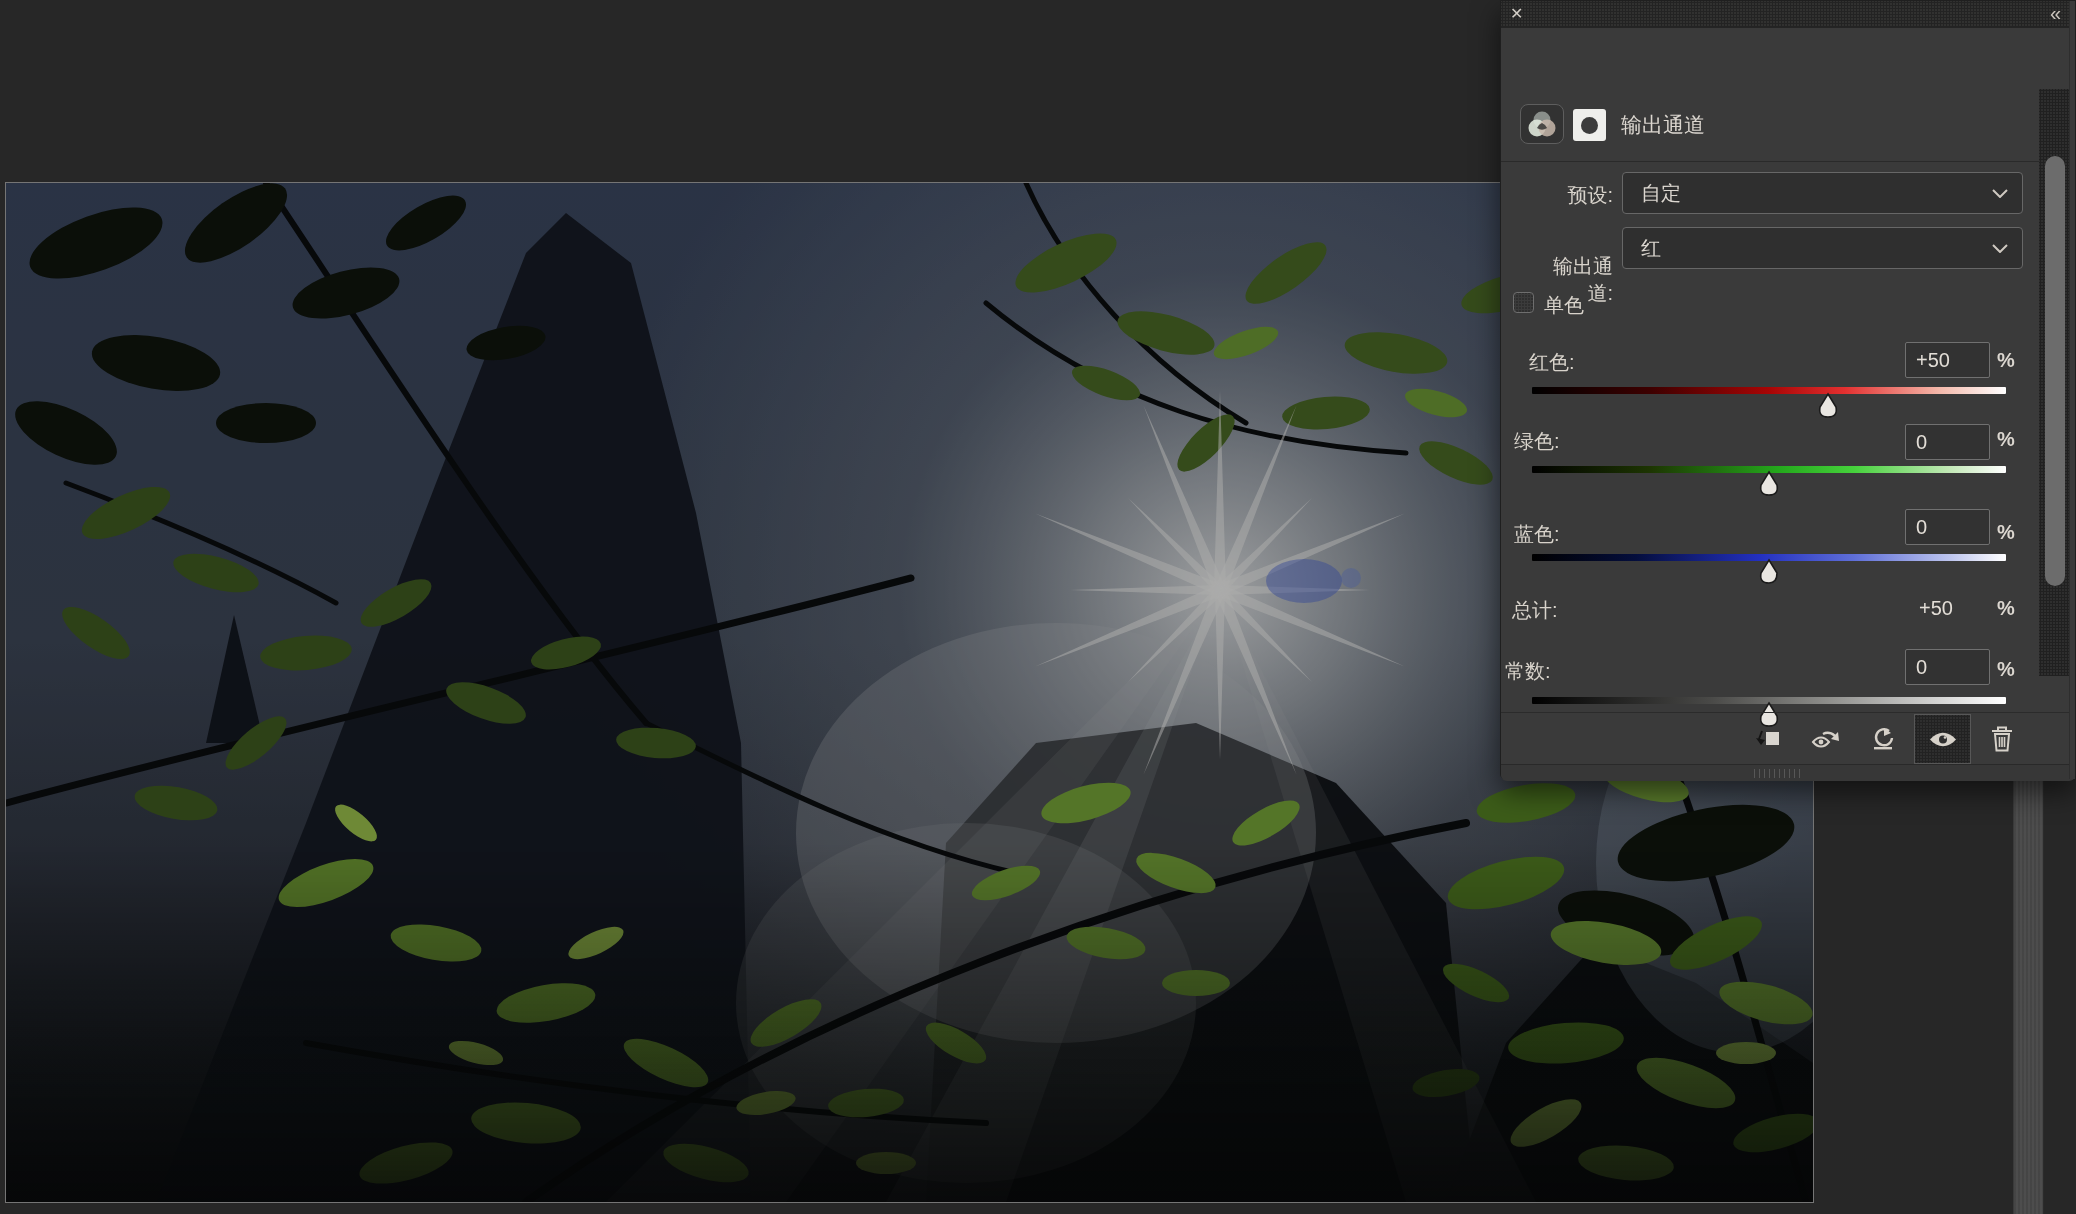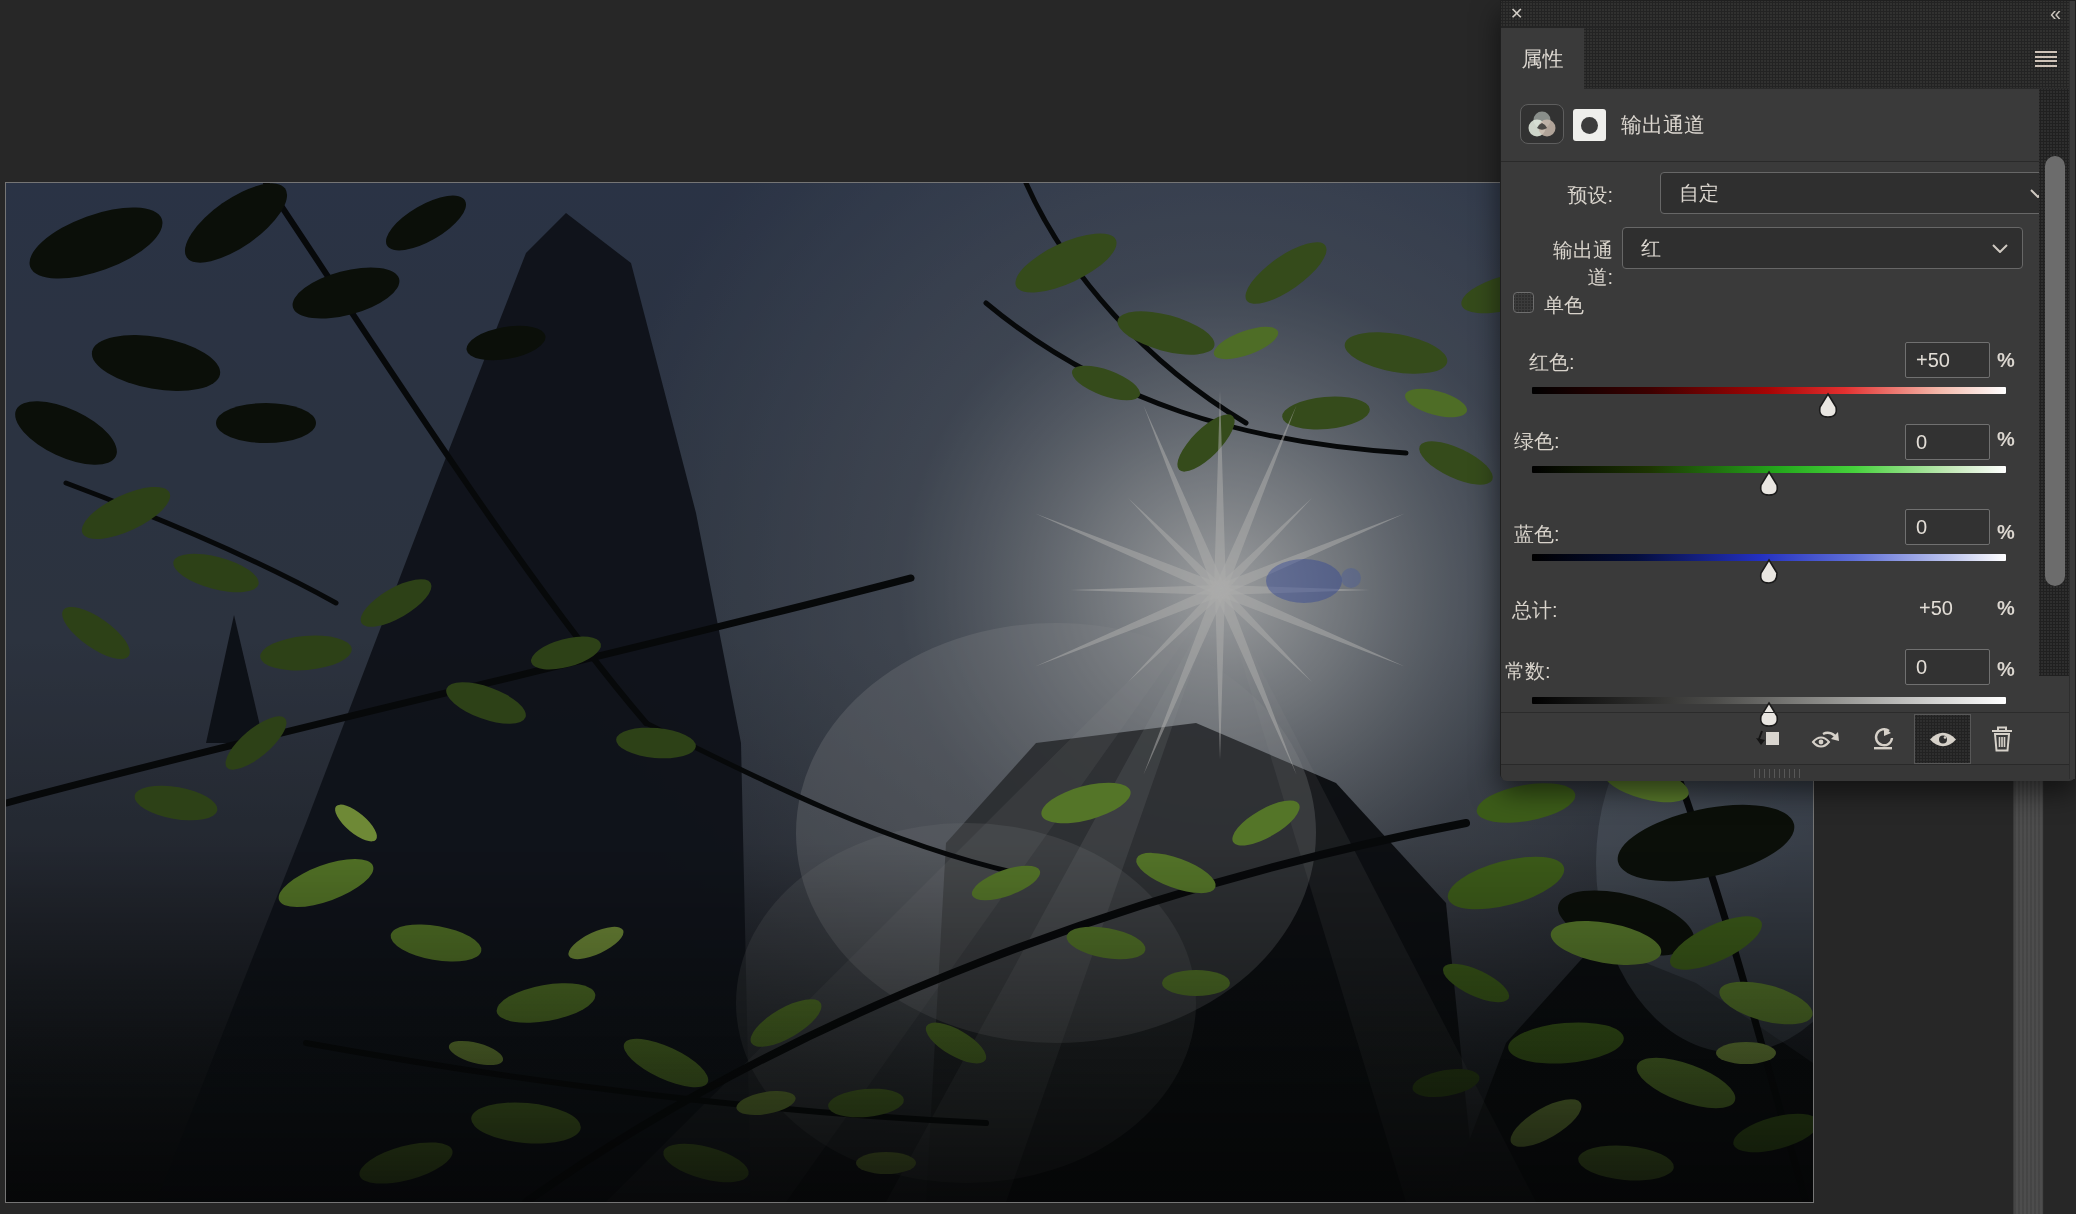--- a/index.html
+++ b/index.html
@@ -269,55 +269,46 @@
 
   <div class="dock-strip"></div>
 
   <div class="panel">
 
     <div class="titlebar dotted">
       <span class="close-x">✕</span>
       <span class="collapse">«</span>
     </div>
 
-    <div class="tabbar dotted">
-      <div class="tab">属性</div>
-      <div class="menu-btn">
-          <i></i>
-          <i></i>
-          <i></i>
-          <i></i>
-        </div>
-    </div>
 
     <div class="body">
 
       <div class="adj-icon">
         <svg width="30" height="28" viewBox="0 0 30 28">
           <circle cx="15" cy="10" r="8.5" fill="#8e938f" fill-opacity="0.95"></circle>
           <circle cx="10" cy="18" r="8.5" fill="#dfe7da" fill-opacity="0.9"></circle>
           <circle cx="20" cy="18" r="8.5" fill="#c7b7aa" fill-opacity="0.85"></circle>
           <path d="M15 13 a8.5 8.5 0 0 0 -5 5 a8.5 8.5 0 0 0 10 0 a8.5 8.5 0 0 0 -5 -5 Z" fill="#2c2c2c" opacity="0.8"></path>
         </svg>
       </div>
       <div class="mask-thumb">
           <div class="dot"></div>
         </div>
       <div class="adj-title">输出通道</div>
       <div class="divider" style="top:72px;"></div>
 
       <div class="fieldlabel r-align" style="left:0;top:93px;width:112px;">预设:</div>
-      <div class="dropdown" style="top:83px;margin-left:38px;">
+      <div class="dropdown" style="top:83px;">
         <span>自定</span>
         <svg class="chev" width="16" height="9" viewBox="0 0 16 9">
           <path d="M1 1 L8 8 L15 1" fill="none" stroke="#cfc9c1" stroke-width="2"></path>
         </svg>
       </div>
 
-      <div class="fieldlabel r-align" style="left:0;top:148px;width:112px;padding-left:47px;">输出通道:</div>
+      <div class="fieldlabel r-align" style="left:0;top:164px;width:112px;padding-left:47px;">输出通道:</div>
       <div class="dropdown" style="top:138px;">
         <span>红</span>
         <svg class="chev" width="16" height="9" viewBox="0 0 16 9">
           <path d="M1 1 L8 8 L15 1" fill="none" stroke="#cfc9c1" stroke-width="2"></path>
         </svg>
       </div>
 
       <div class="checkbox"></div>
       <div class="fieldlabel" style="left:43px;top:203px;">单色</div>
 

